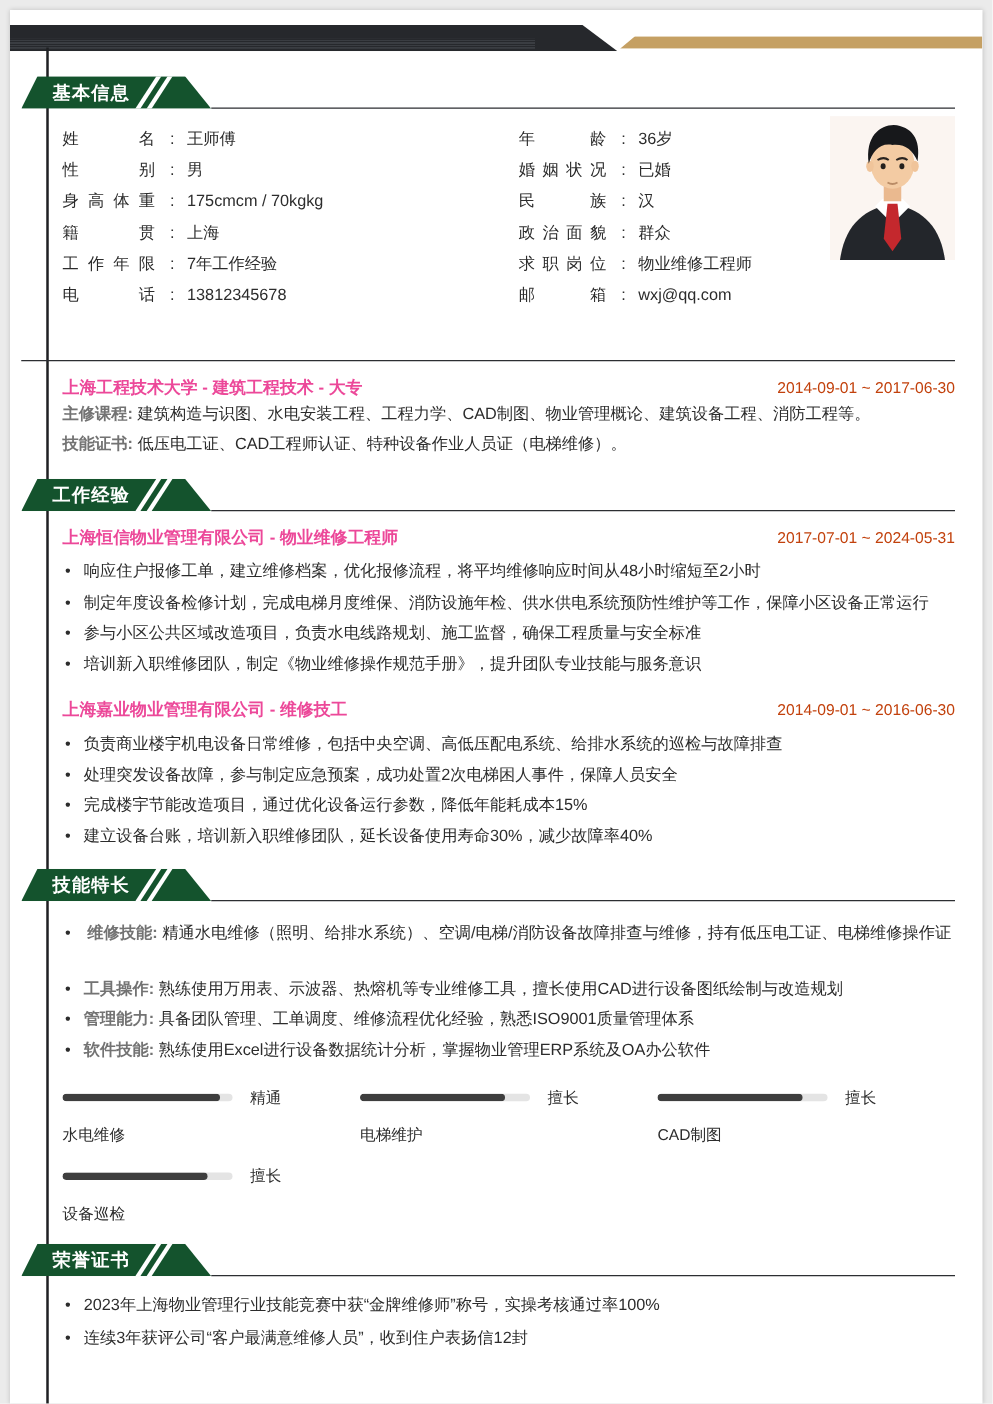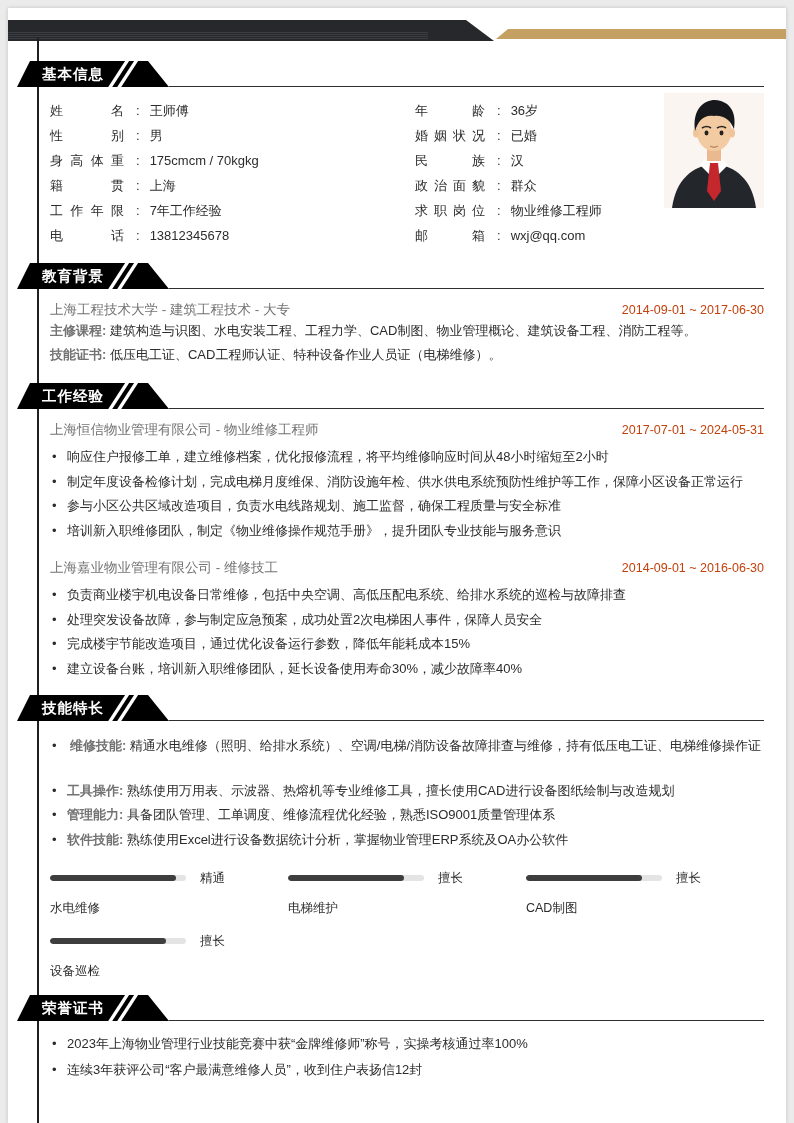--- a/index.html
+++ b/index.html
@@ -30,21 +30,21 @@
     background:#c5a063;
     clip-path:polygon(12px 0, 100% 0, 100% 100%, 0 100%);
   }
   
   .spine { position:absolute; left:29px; top:30px; bottom:0; width:1.5px; background:#1f2023; }
 
   
   .banner-row { display:flex; align-items:flex-end; margin:0 22px 0 9px; position:relative; }
   .banner {
     position:relative; width:152px; height:26px;
-    background:#000000; color:#fff;
+    background:#14532d; color:#fff;
     clip-path:polygon(13px 0, 131px 0, 152px 100%, 0 100%);
     display:flex; align-items:center;
     font-size:14.5px; font-weight:bold; letter-spacing:1px;
     padding-left:25px; flex:0 0 auto;
   }
   .banner .stripe { position:absolute; top:-3px; width:4px; height:34px; background:#fff; transform:skewX(-33deg); }
   .banner .s1 { left:99px; } .banner .s2 { left:108px; }
   .banner-fold {
     position:absolute; left:0; top:26px; width:15px; height:9px;
     background:#1a1b1e;
@@ -65,21 +65,21 @@
   .info-col-left .info-label { width:74px; }
   .info-col-right .info-label { width:70px; }
   .info-colon { margin:0 10px 0 12px; }
   .photo {
     position:absolute; right:0; top:-5px; width:100px; height:115px;
     background:#fbf5f1; overflow:hidden;
   }
 
   
   .title-row { display:flex; justify-content:space-between; align-items:baseline; margin-top:12px; }
-  .title-main { font-size:13.5px; font-weight:normal; color:#737373; }
+  .title-main { font-size:13.5px; font-weight:bold; color:#ec4899; }
   .title-date { font-size:12.5px; color:#c2410c; }
   .lead-line { font-size:13px; line-height:24px; }
   .lead { font-weight:bold; color:#737373; }
 
   ul.bullets { list-style:none; margin-top:6px; }
   ul.bullets li { position:relative; padding-left:17px; font-size:13px; line-height:24.5px; }
   ul.bullets li::before { content:"•"; position:absolute; left:2px; top:0; font-size:13px; }
 
   .section-edu .banner-row { margin-top:15px; }
   .section-exp .banner-row { margin-top:16px; }
@@ -206,26 +206,20 @@
           <ellipse cx="57.5" cy="40" rx="2" ry="2.4" fill="#24201d"></ellipse>
           <path d="M46,53 q4,2.4 8,0" stroke="#b98b66" stroke-width="1.4" fill="none"></path>
           <path d="M46,70 L54,70 L57,98 L50,108 L43,98 Z" fill="#c4282d"></path>
         </svg>
       </div>
     </div>
   </div>
 
   <div class="section-edu">
     <div class="banner-row">
-      <div class="banner">
-        <span>教育背景</span>
-        <span class="stripe s1"></span>
-        <span class="stripe s2"></span>
-        <span class="banner-fold"></span>
-      </div>
       <div class="banner-rule"></div>
     </div>
     <div class="content">
       <div class="title-row">
         <span class="title-main">上海工程技术大学 - 建筑工程技术 - 大专</span>
         <span class="title-date">2014-09-01 ~ 2017-06-30</span>
       </div>
       <div class="lead-line">
         <span class="lead">主修课程:</span>
         <span>建筑构造与识图、水电安装工程、工程力学、CAD制图、物业管理概论、建筑设备工程、消防工程等。</span>

